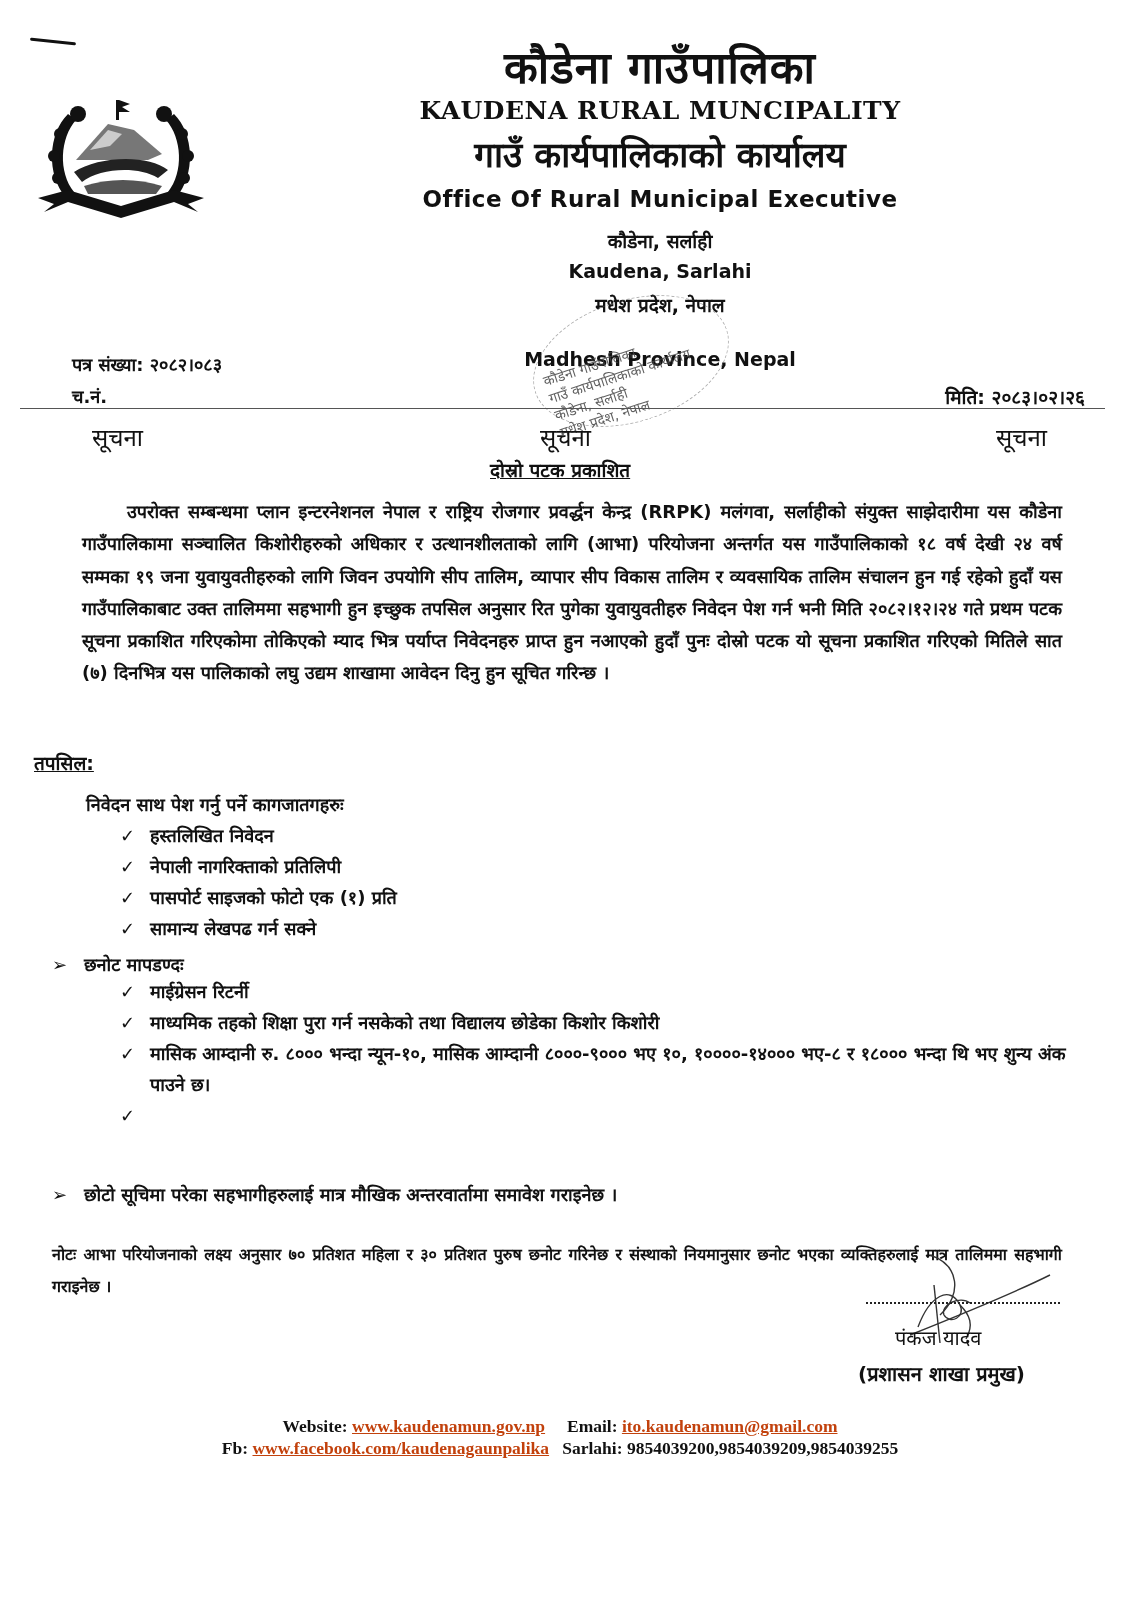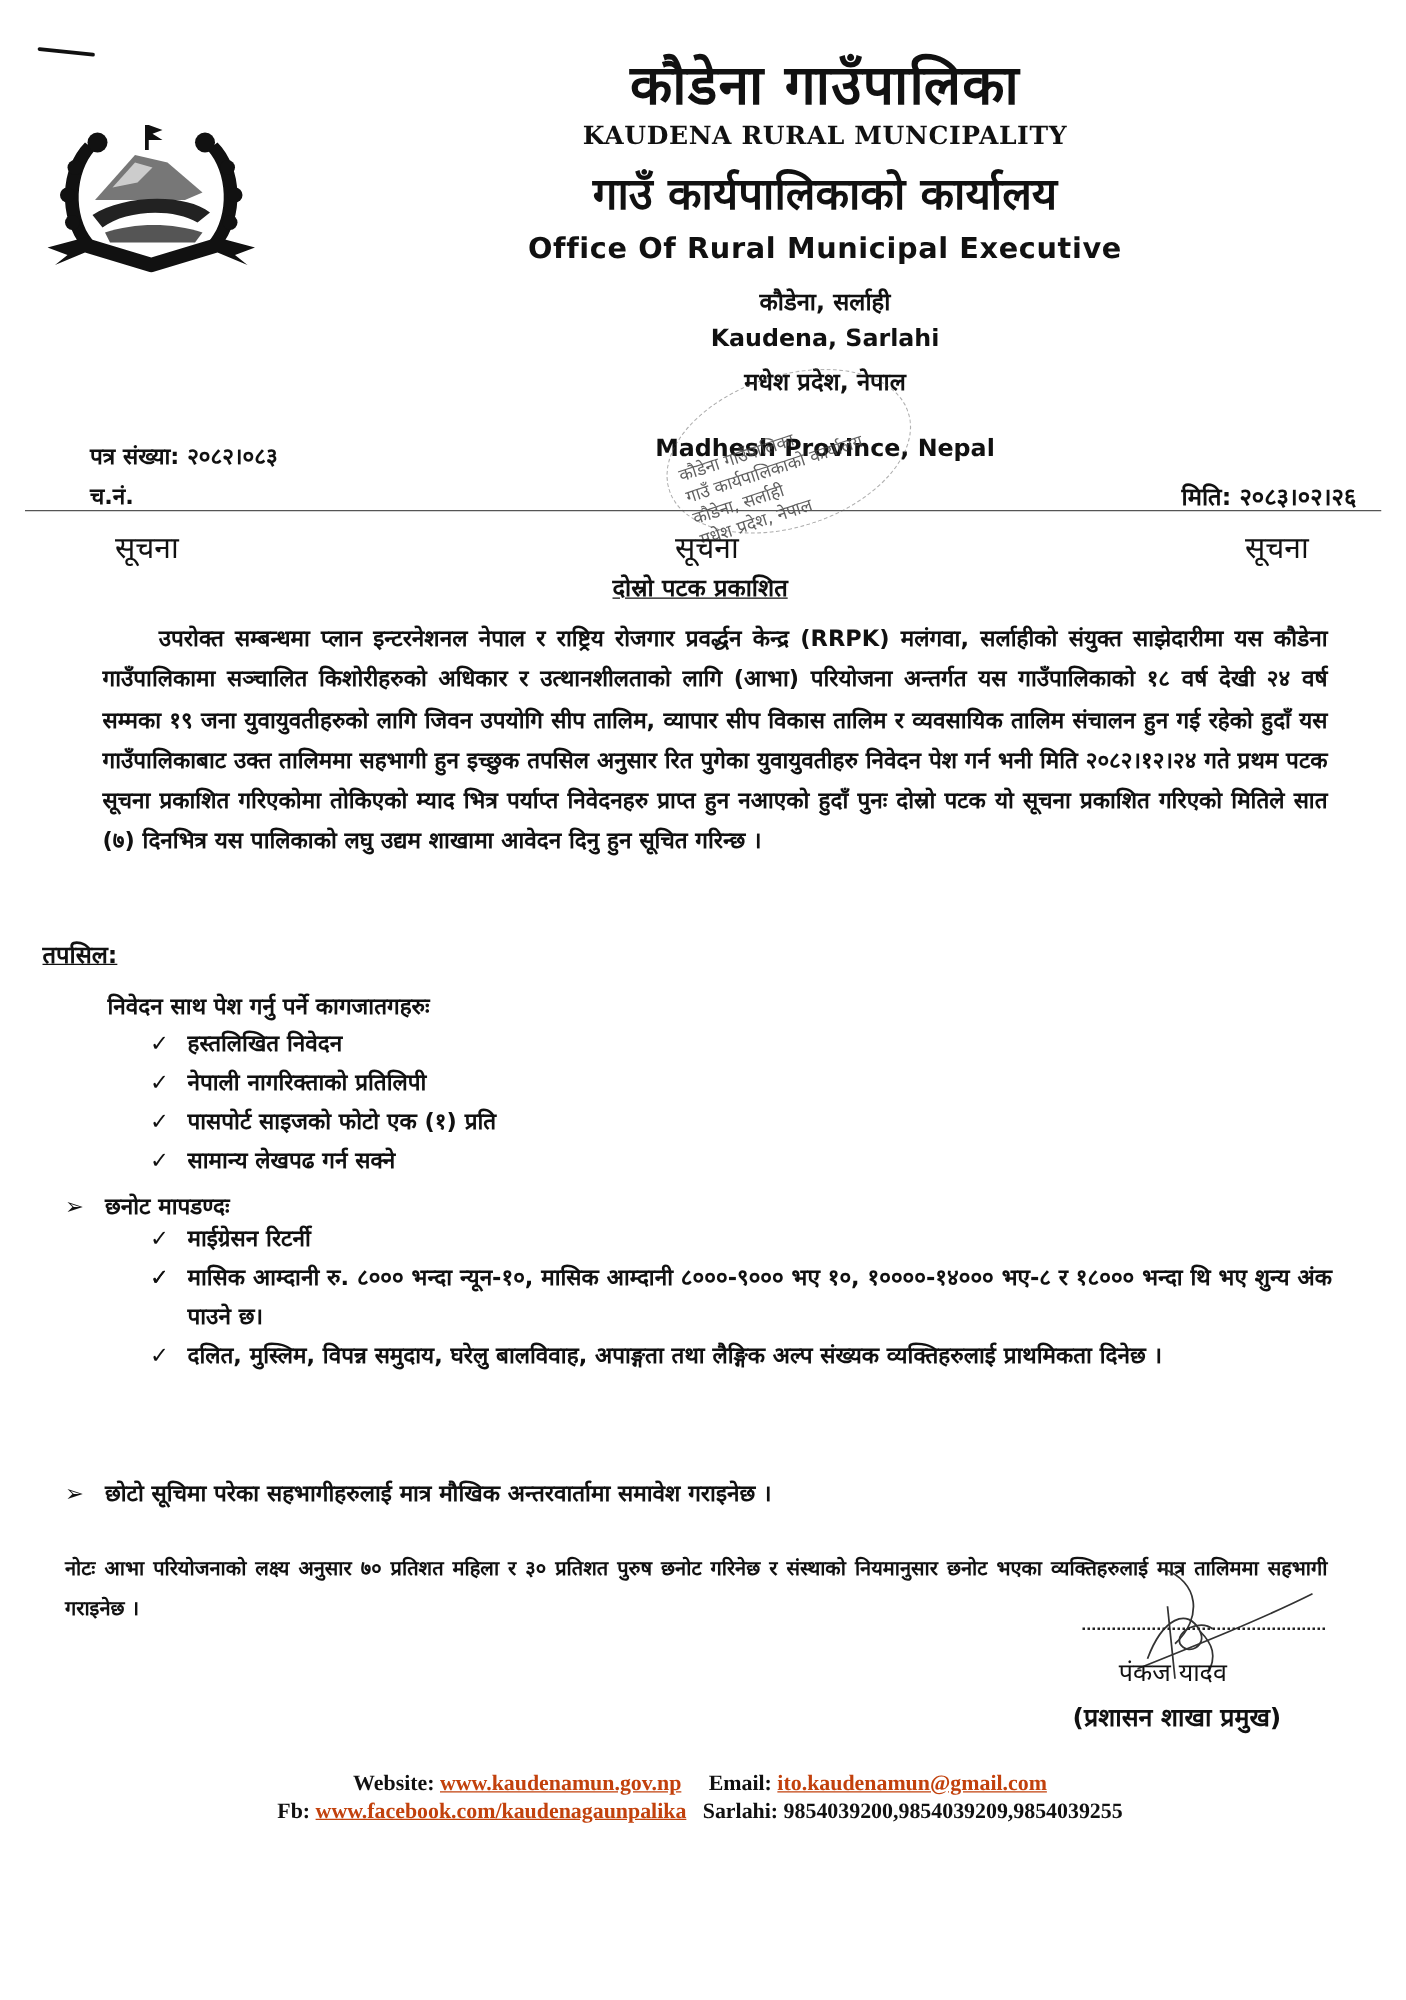--- a/index.html
+++ b/index.html
@@ -5,21 +5,21 @@
   html, body { margin: 0; padding: 0; }
   body {
     width: 1125px; height: 1600px; background: #ffffff; color: #111;
     font-family: "DejaVu Sans", sans-serif; position: relative; overflow: hidden;
   }
   .abs { position: absolute; }
   .stroke-mark { left: 30px; top: 40px; width: 46px; height: 3px; background: #111; transform: rotate(6deg); border-radius: 2px; }
   .emblem { left: 38px; top: 94px; width: 166px; height: 124px; }
   .hdr { left: 300px; width: 720px; text-align: center; }
   .h-np-title { top: 36px; font-size: 44px; font-weight: bold; letter-spacing: 1px; }
-  .h-en-title { top: 96px; font-family: "DejaVu Serif", serif; font-size: 20px; font-weight: bold; letter-spacing: 0.5px; }
+  .h-en-title { top: 96px; font-family: "DejaVu Serif", serif; font-size: 25px; font-weight: bold; letter-spacing: 0.5px; }
   .h-np-office { top: 130px; font-size: 35px; font-weight: bold; }
   .h-en-office { top: 186px; font-size: 23px; font-weight: bold; letter-spacing: 0.5px; }
   .h-small { font-size: 19px; font-weight: bold; }
   .h-addr1 { top: 228px; }
   .h-addr2 { top: 260px; }
   .h-addr3 { top: 292px; }
   .h-addr4 { top: 324px; margin-top: 24px; }
   .stamp {
     left: 530px; top: 300px; width: 200px; height: 120px;
     border-radius: 50%; border: 1px dashed #555; opacity: 0.45; transform: rotate(-18deg);
@@ -134,23 +134,23 @@
   <li><span class="ck">✓</span><span>पासपोर्ट साइजको फोटो एक (१) प्रति</span></li>
   <li><span class="ck">✓</span><span>सामान्य लेखपढ गर्न सक्ने</span></li>
 </ul>
 
 <div class="abs criteria-head">
   <span class="arrow">➢</span><span>छनोट मापडण्दः</span>
 </div>
 
 <ul class="abs check-list criteria-list">
   <li><span class="ck">✓</span><span>माईग्रेसन रिटर्नी</span></li>
+  <li><span class="ck">✓</span><span>माध्यमिक तहको शिक्षा पुरा गर्न नसकेको तथा विद्यालय छोडेका किशोर किशोरी</span></li>
+  <li><span class="ck">✓</span><span>मासिक आम्दानी रु. ८००० भन्दा न्यून-१०, मासिक आम्दानी ८०००-९००० भए १०, १००००-१४००० भए-८ र १८००० भन्दा थि भए शुन्य अंक पाउने छ।</span></li>
   <li><span class="ck">✓</span></li>
-  <li><span class="ck">✓</span><span>मासिक आम्दानी रु. ८००० भन्दा न्यून-१०, मासिक आम्दानी ८०००-९००० भए १०, १००००-१४००० भए-८ र १८००० भन्दा थि भए शुन्य अंक पाउने छ।</span></li>
-  <li><span class="ck">✓</span><span>दलित, मुस्लिम, विपन्न समुदाय, घरेलु बालविवाह, अपाङ्गता तथा लैङ्गिक अल्प संख्यक व्यक्तिहरुलाई प्राथमिकता दिनेछ ।</span></li>
 </ul>
 
 <div class="abs shortlist">
   <span class="arrow">➢</span><span>छोटो सूचिमा परेका सहभागीहरुलाई मात्र मौखिक अन्तरवार्तामा समावेश गराइनेछ ।</span>
 </div>
 <div class="abs note">नोटः आभा परियोजनाको लक्ष्य अनुसार ७० प्रतिशत महिला र ३० प्रतिशत पुरुष छनोट गरिनेछ र संस्थाको नियमानुसार छनोट भएका व्यक्तिहरुलाई मात्र तालिममा सहभागी गराइनेछ ।</div>
 
 <svg class="abs signature" viewBox="0 0 160 90">
   <g fill="none" stroke="#333" stroke-width="1.4">
     <path d="M30 0 C60 10 62 40 40 60"></path>

